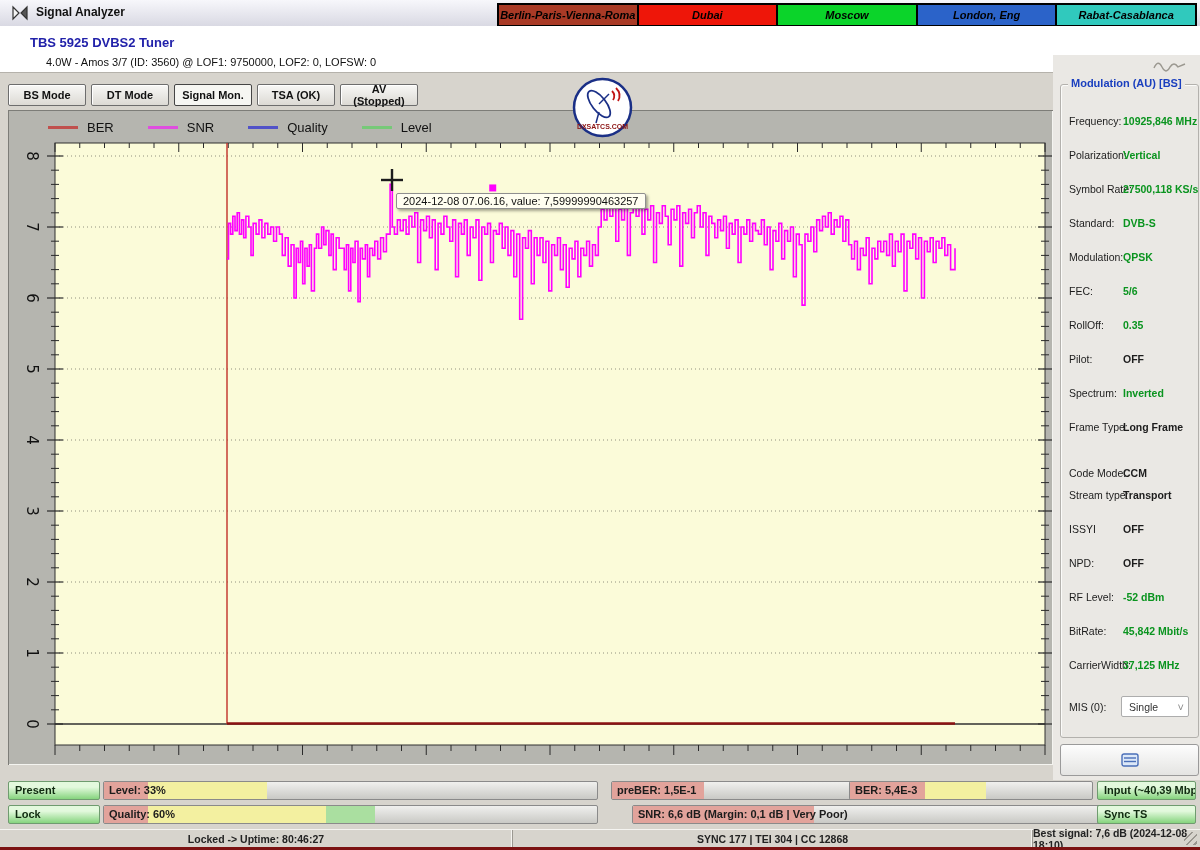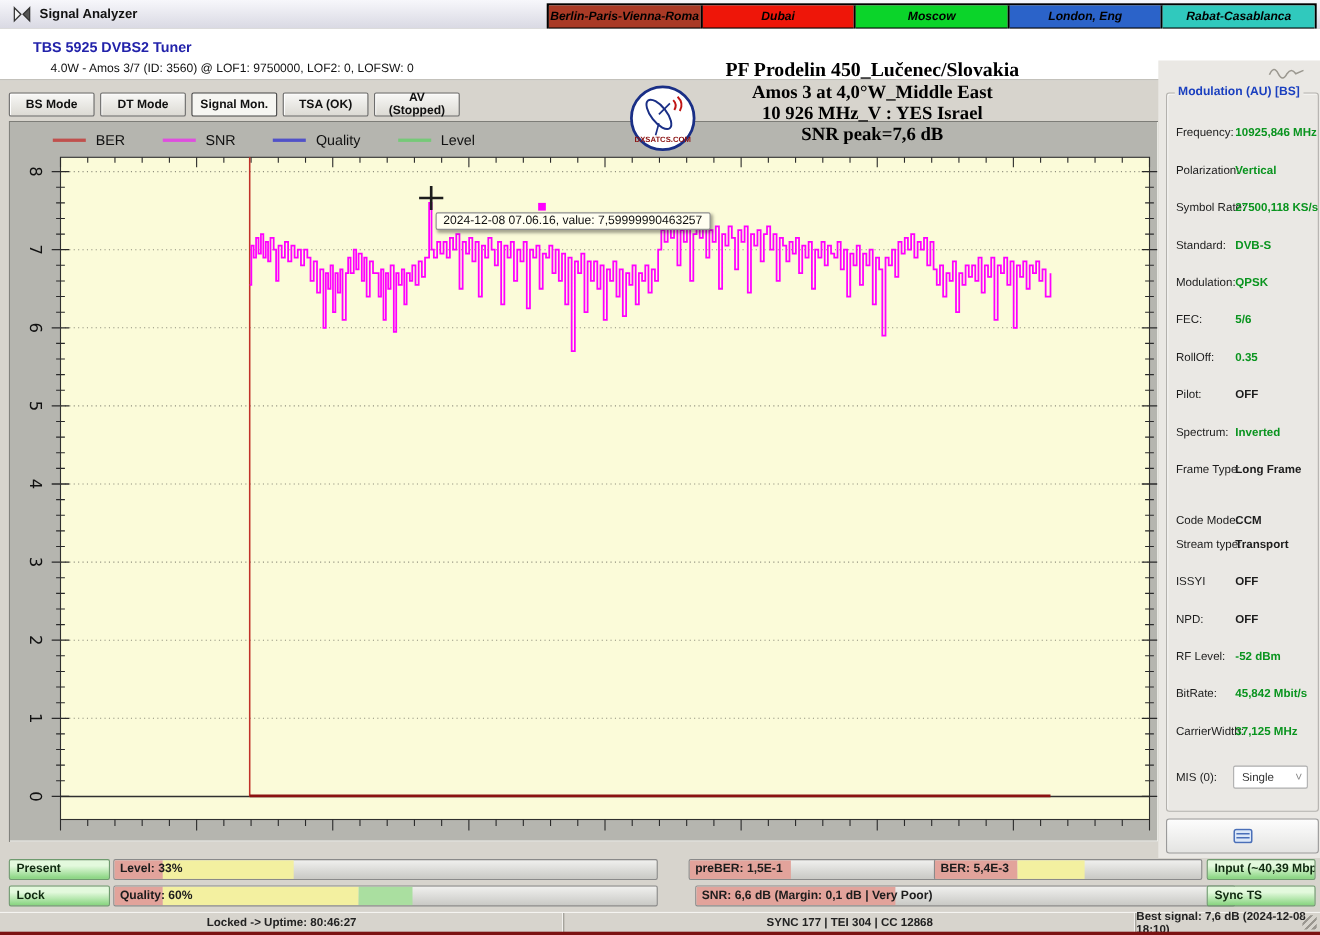--- a/index.html
+++ b/index.html
@@ -156,26 +156,20 @@
     </div>
   <svg id="squiggle" width="40" height="16" viewBox="0 0 40 16">
     <path d="M4 12 q4 -9 8 -1 t8 0 q4 -6 8 0 l7 -3" stroke="#9b9890" stroke-width="1.4" fill="none"></path>
   </svg>
 
   <div id="tunerstrip">
     <div id="tuner-name">TBS 5925 DVBS2 Tuner</div>
     <div id="tuner-detail">4.0W - Amos 3/7 (ID: 3560) @ LOF1: 9750000, LOF2: 0, LOFSW: 0</div>
   </div>
 
-  <div id="centerhead">
-    <div class="h1">PF Prodelin 450_Lučenec/Slovakia</div>
-    <div class="h2">Amos 3 at 4,0°W_Middle East</div>
-    <div class="h2">10 926 MHz_V : YES Israel</div>
-    <div class="h2">SNR peak=7,6 dB</div>
-  </div>
 
   <div id="logo">
     <svg width="61" height="61" viewBox="0 0 61 61">
       <circle cx="30.5" cy="30.5" r="28.5" fill="#ffffff" stroke="#1a2f86" stroke-width="2.5"></circle>
       <ellipse cx="27" cy="27" rx="7" ry="16" transform="rotate(-38 27 27)" fill="none" stroke="#1a2f86" stroke-width="1.8"></ellipse>
       <line x1="27" y1="27" x2="37" y2="17" stroke="#1a2f86" stroke-width="1.5"></line>
       <line x1="27" y1="35" x2="24" y2="46" stroke="#1a2f86" stroke-width="1.5"></line>
       <path d="M40 14 q4 4 1 9" stroke="#c01515" stroke-width="1.8" fill="none"></path>
       <path d="M44 11 q6 6 2 13" stroke="#c01515" stroke-width="1.8" fill="none"></path>
       <text x="30.5" y="52" font-size="7" font-weight="bold" fill="#8b1212" text-anchor="middle" font-family="Liberation Sans, sans-serif">DXSATCS.COM</text>
@@ -492,21 +486,21 @@
     </svg>
   </div>
 
   <div id="statusrow1" class="srow">
       <div class="badge" style="left: 8px; width: 92px;">Present</div>
       <div class="hbar" style="left: 103px; width: 495px;">
         <div class="seg" style="left: 0%; width: 9%; background: rgb(226, 163, 155);"></div>
         <div class="seg" style="left: 9%; width: 24%; background: rgb(243, 240, 160);"></div>
         <span class="bartext">Level: 33%</span>
       </div>
-      <div class="hbar" style="left: 626px; width: 243px;">
+      <div class="hbar" style="left: 611px; width: 243px;">
         <div class="seg" style="left: 0%; width: 38%; background: rgb(226, 163, 155);"></div>
         <span class="bartext">preBER: 1,5E-1</span>
       </div>
       <div class="hbar" style="left: 849px; width: 244px;">
         <div class="seg" style="left: 0%; width: 31%; background: rgb(226, 163, 155);"></div>
         <div class="seg" style="left: 31%; width: 25%; background: rgb(243, 240, 160);"></div>
         <span class="bartext">BER: 5,4E-3</span>
       </div>
       <div class="badge" style="left: 1097px; width: 99px;">Input (~40,39 Mbps)</div>
     </div>

